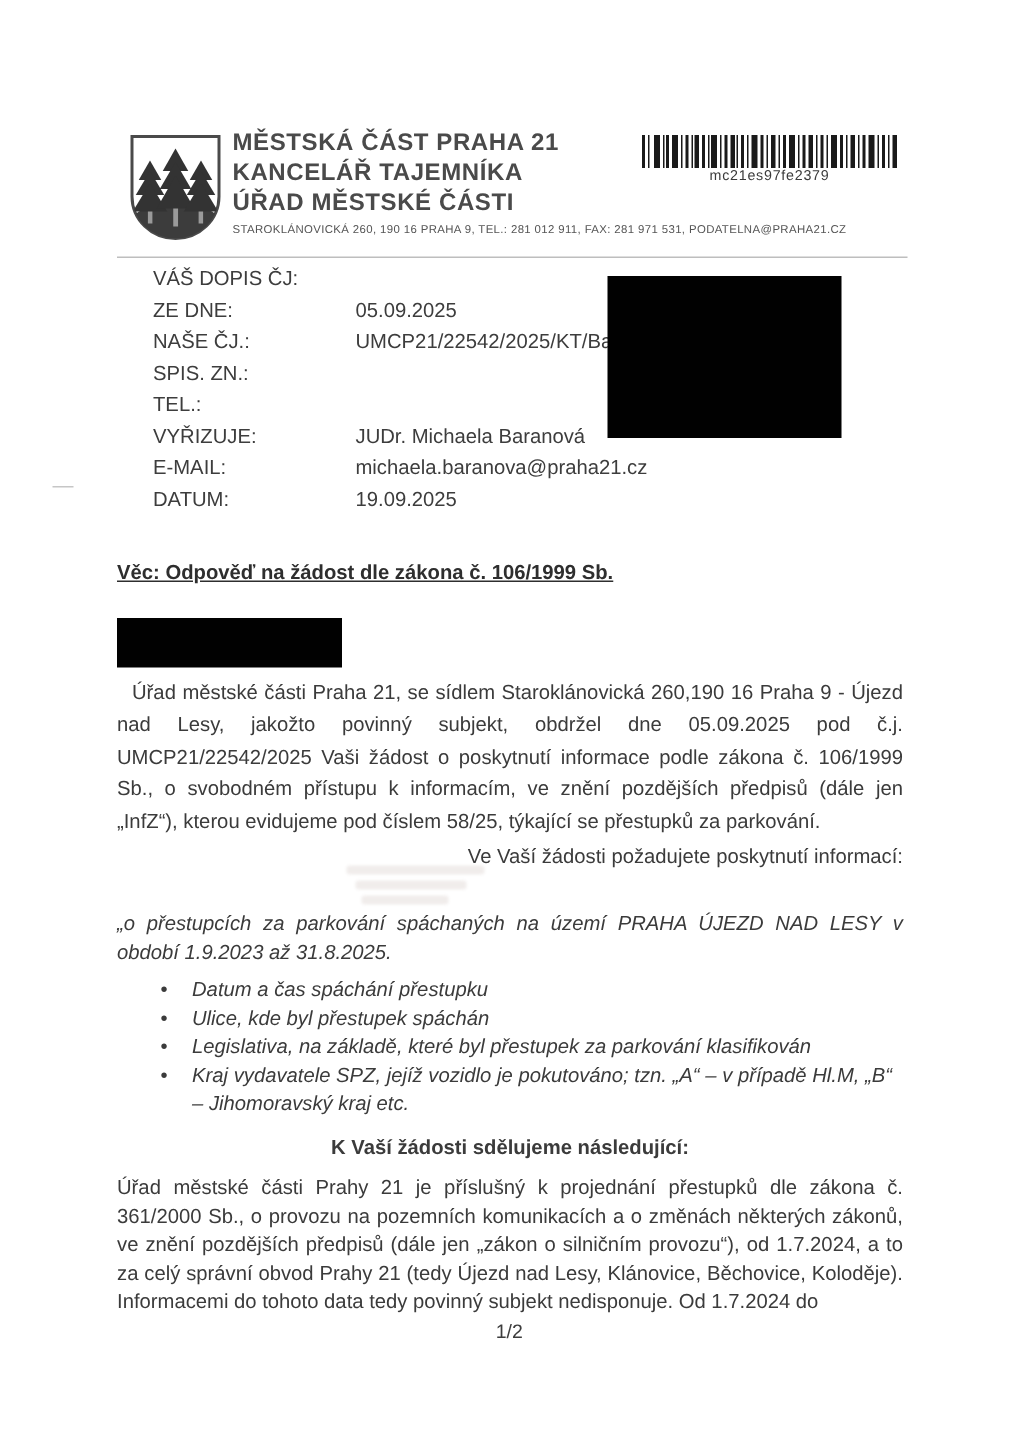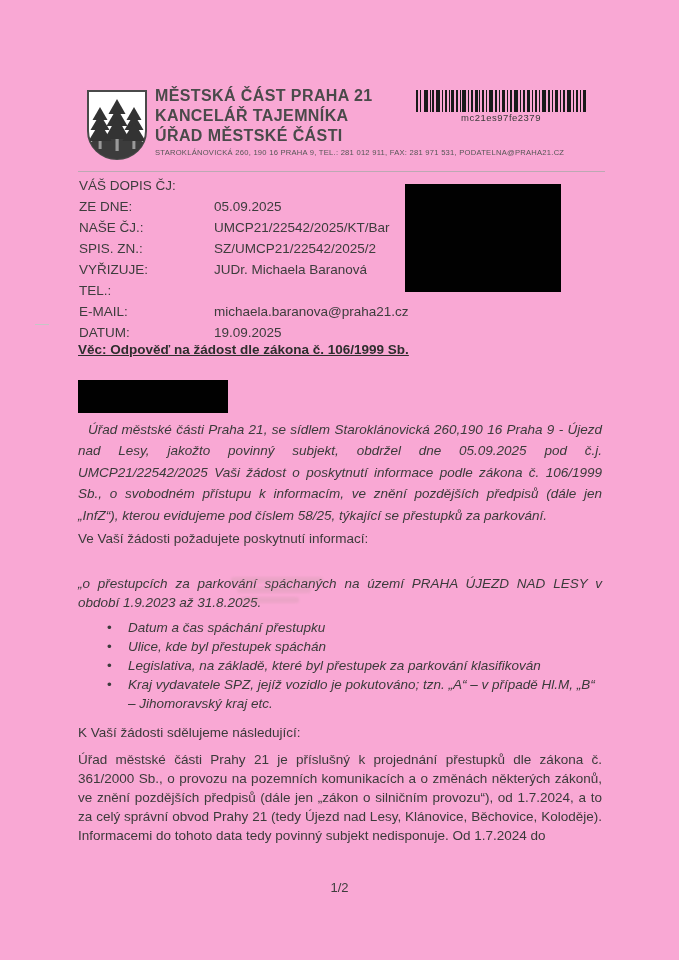--- a/index.html
+++ b/index.html
@@ -1,55 +1,55 @@
 <!DOCTYPE html>
 <html lang="cs"><head>
 <meta charset="utf-8">
 <style>
   * { margin:0; padding:0; box-sizing:border-box; }
   html,body { background:#e8e8e8; }
   .page {
     position:relative; width:679px; height:960px; margin:0 auto;
-    background:#f9a8d4; overflow:hidden;
+    background:#ffffff; overflow:hidden;
     font-family:"Liberation Sans", sans-serif; color:#3c3c3c;
   }
 
   
   .logo { position:absolute; left:86px; top:89px; width:62px; height:72px; }
   .org-block { position:absolute; left:155px; top:86px; width:300px; }
   .org-line { font-size:16px; line-height:20px; font-weight:600; color:#4a4a4a; letter-spacing:0.4px; white-space:nowrap; }
   .org-address { margin-top:2px; font-size:7.6px; color:#555; letter-spacing:0.25px; white-space:nowrap; }
-  .barcode-wrap { position:absolute; left:416px; top:90px; width:170px; text-align:center; }
+  .barcode-wrap { position:absolute; left:428px; top:90px; width:170px; text-align:center; }
   .barcode { display:block; width:170px; height:22px; }
   .barcode-label { font-size:9.5px; color:#3a3a3a; margin-top:0px; letter-spacing:0.5px; }
 
   .header-rule { position:absolute; left:78px; top:171px; width:527px; height:0; border-top:1px solid #a8a8a8; opacity:0.75; }
   .fold-mark { position:absolute; left:35px; top:324px; width:14px; height:0; border-top:1px solid #c6c6c6; }
 
   
-  .meta { position:absolute; left:79px; top:175px; width:320px; font-size:13.5px; color:#3d3d3d; }
+  .meta { position:absolute; left:102px; top:175px; width:320px; font-size:13.5px; color:#3d3d3d; }
   .meta-row { display:flex; height:21px; line-height:21px; }
   .meta-label { width:115px; flex:0 0 115px; }
   .meta-value { flex:1; white-space:nowrap;margin-left:20px; }
 
   .redaction-1 { position:absolute; left:405px; top:184px; width:156px; height:108px; background:#010101; }
 
   
-  .body { position:absolute; left:78px; top:332px; width:524px; font-size:13.5px; color:#3b3b3b; }
+  .body { position:absolute; left:78px; top:364px; width:524px; font-size:13.5px; color:#3b3b3b; }
   .subject { margin-top:8px; font-weight:bold; text-decoration:underline; font-size:13.5px; line-height:19px; color:#2e2e2e; }
   .redaction-2 { margin-top:21px; width:150px; height:33px; background:#010101; }
   .para { text-align:justify; }
-  .p1 { margin-top:6px; line-height:21.4px; text-indent:10px;font-style:italic; }
-  .p2 { margin-top:3px; line-height:19px; text-align:left; }
+  .p1 { margin-top:6px; line-height:21.4px; text-indent:10px; }
+  .p2 { margin-top:3px; line-height:19px; text-align:right; }
   .quote { margin-top:26px; line-height:19px; font-style:italic; text-align:justify; }
   .bullets { margin-top:6px; }
   .bullet-row { position:relative; padding-left:50px; font-style:italic; line-height:19px; text-align:left; }
   .bullet-dot { position:absolute; left:29px; top:0; font-style:normal; }
   .quote2 { margin-top:8px; line-height:19px; font-style:italic; text-align:justify; }
-  .p3 { margin-top:10px; line-height:19px; text-align:left; }
+  .p3 { margin-top:10px; line-height:19px; text-align:center;font-weight:bold; }
   .p4 { margin-top:8px; line-height:19px; }
 
   
   .stamp-artifact { position:absolute; left:231px; top:577px; width:100px; height:38px; opacity:0.16; pointer-events:none; }
   .stamp-line { height:6px; margin-bottom:4px; background:#a89288; border-radius:2px; filter:blur(1.2px); }
   .stamp-line:nth-child(1){ width:92px; }
   .stamp-line:nth-child(2){ width:74px; margin-left:6px; }
   .stamp-line:nth-child(3){ width:58px; margin-left:10px; }
 
   .page-number { position:absolute; left:0; top:880px; width:679px; text-align:center; font-size:13px; color:#3d3d3d; }
@@ -156,29 +156,28 @@
     <div class="meta-row">
       <span class="meta-label">ZE DNE:</span>
       <span class="meta-value">05.09.2025</span>
     </div>
     <div class="meta-row">
       <span class="meta-label">NAŠE ČJ.:</span>
       <span class="meta-value">UMCP21/22542/2025/KT/Bar</span>
     </div>
     <div class="meta-row">
       <span class="meta-label">SPIS. ZN.:</span>
-      <span class="meta-value">SZ/UMCP21/22542/2025/2</span>
+    </div>
+    <div class="meta-row">
+      <span class="meta-label">TEL.:</span>
+      <span class="meta-value"></span>
     </div>
     <div class="meta-row">
       <span class="meta-label">VYŘIZUJE:</span>
       <span class="meta-value">JUDr. Michaela Baranová</span>
-    </div>
-    <div class="meta-row">
-      <span class="meta-label">TEL.:</span>
-      <span class="meta-value"></span>
     </div>
     <div class="meta-row">
       <span class="meta-label">E-MAIL:</span>
       <span class="meta-value">michaela.baranova@praha21.cz</span>
     </div>
     <div class="meta-row">
       <span class="meta-label">DATUM:</span>
       <span class="meta-value">19.09.2025</span>
     </div>
   </div>

